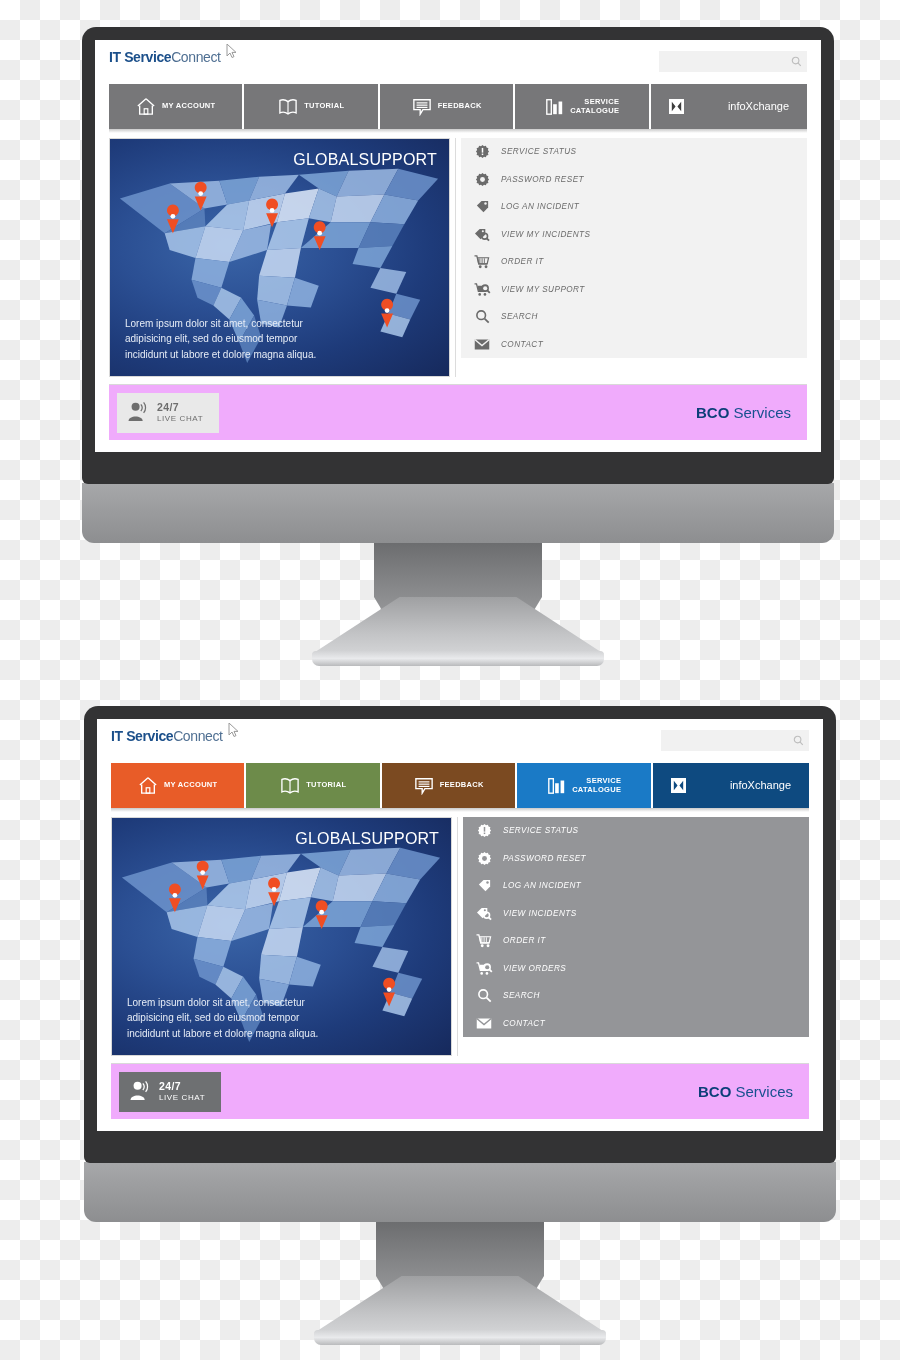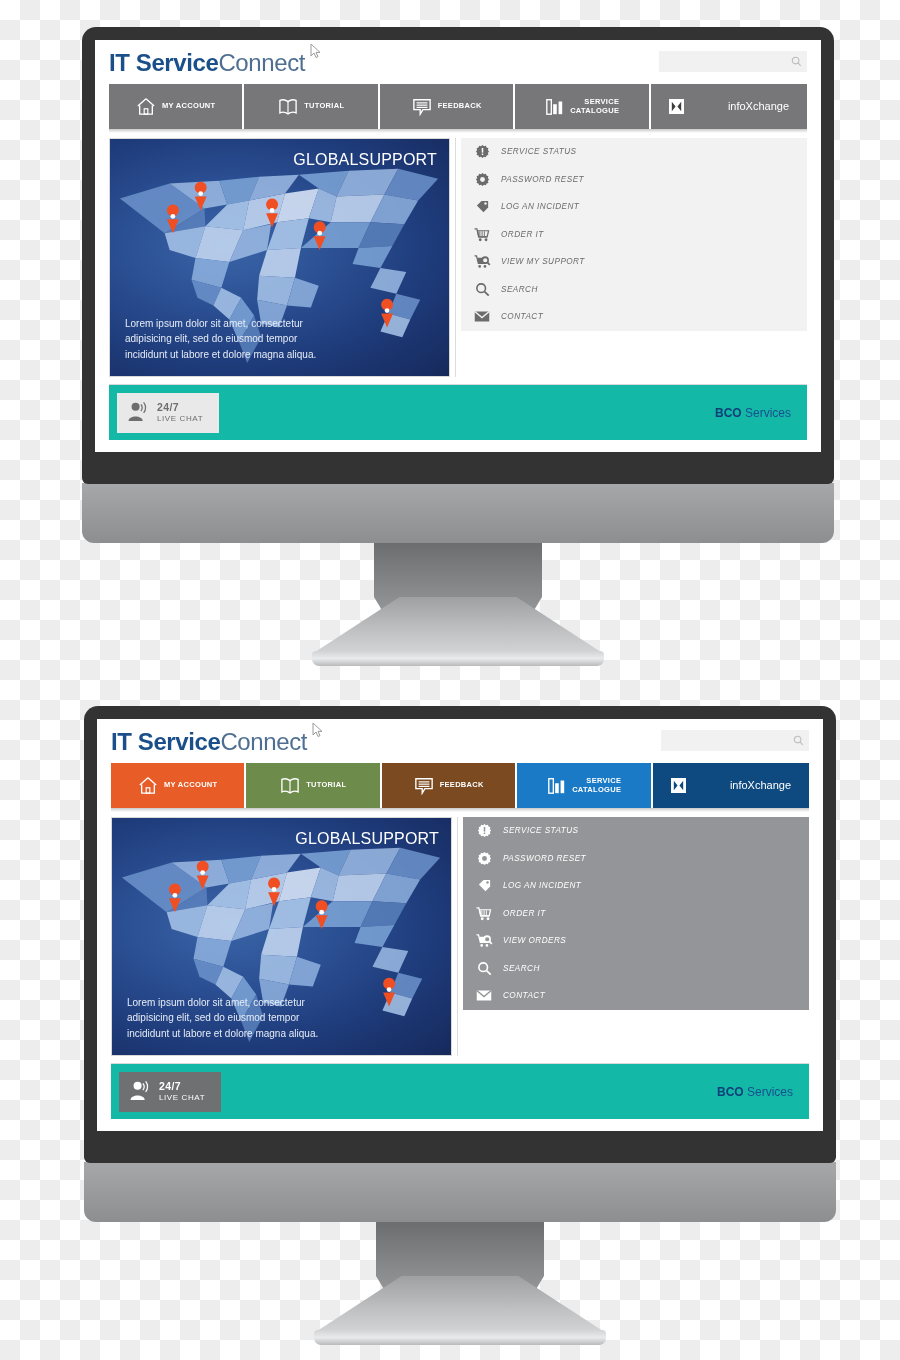--- a/index.html
+++ b/index.html
@@ -61,21 +61,21 @@
     position: absolute; left: 50%; transform: translateX(-50%);
     top: 108px; width: 292px; height: 15px;
     background: linear-gradient(to bottom, #d2d3d5 0%, #e9eaec 50%, #b9babc 100%);
     border-radius: 4px 4px 7px 7px;
   }
 
   
   .page { padding: 9px 14px 0 14px; height: 100%; display: flex; flex-direction: column; }
 
   .topbar { display: flex; align-items: flex-start; justify-content: space-between; height: 32px; }
-  .logo { font-size: 24px; letter-spacing: -0.4px; white-space: nowrap; position: relative; }
+  .logo { font-size: 14px; letter-spacing: -0.4px; white-space: nowrap; position: relative; }
   .logo .b { font-weight: bold; color: #1b4f8a; }
   .logo .n { font-weight: normal; color: #4f6f92; }
   .cursor { position: absolute; right: -16px; top: -5px; width: 11px; height: 14px; }
 
   .searchbox {
     width: 148px; height: 21px; background: #f1f1f1;
     display: flex; align-items: center; justify-content: flex-end;
     padding-right: 5px; margin-top: 2px;
   }
 
@@ -124,36 +124,36 @@
 
   
   .varA .side-item { background: #f2f2f2; color: #6b6b6b; }
   .varA .nav-item { background: #777779; }
   .varA .nav-item.brand { background: #777779; }
   
   .varB .side-item { background: #949598; color: #ffffff; }
 
   
   .footer {
-    margin-top: 7px; height: 56px; background: #14b8a6;
+    margin-top: 7px; height: 56px; background: #f0abfc;
     border-top: 1px solid #d9d9d9;
     display: flex; align-items: center; justify-content: space-between;
     padding: 0 16px 0 8px;
   }
   .chat {
     display: flex; align-items: center; gap: 7px;
     padding: 6px 16px 6px 8px; height: 40px;
   }
   .chat-txt { line-height: 1.2; }
   .chat-247 { font-size: 10.5px; font-weight: bold; letter-spacing: 0.4px; }
   .chat-lc { font-size: 8px; letter-spacing: 0.6px; }
   .varA .chat { background: #e9e9e9; color: #6e6e6e; }
   .varB .chat { background: #6e7072; color: #ffffff; }
 
-  .bco { font-size: 12px; white-space: nowrap; }
+  .bco { font-size: 15px; white-space: nowrap; }
   .bco .b { font-weight: bold; color: #0d3f79; }
   .bco .n { color: #17508f; }
 
   .spacer { flex: 1; }
 </style>
 </head>
 <body>
 
 <div class="monitor monitor-top varA">
   <div class="bezel">
@@ -320,20 +320,31 @@
                   <svg width="15" height="15" viewBox="0 0 16 16">
                     <path d="M2 7 L7 2 L14 2 L14 9 L9 14 Z" fill="#6b6b6b"></path>
                     <circle cx="11.2" cy="4.8" r="1.3" fill="#f2f2f2"></circle>
                   </svg>
                 </span>
               <span>LOG AN INCIDENT</span>
             </div>
             <div class="side-item">
               <span class="side-ico">
                   <svg width="16" height="15" viewBox="0 0 17 16">
+                    <path d="M1 7 L6 2 L12 2 L12 8 L7 13 Z" fill="#6b6b6b"></path>
+                    <circle cx="9.4" cy="4.6" r="1.1" fill="#f2f2f2"></circle>
+                    <circle cx="11.3" cy="9.8" r="3.1" fill="none" stroke="#6b6b6b" stroke-width="1.7"></circle>
+                    <line x1="13.4" y1="12" x2="16" y2="14.6" stroke="#6b6b6b" stroke-width="1.9"></line>
+                  </svg>
+                </span>
+              <span>VIEW MY INCIDENTS</span>
+            </div>
+            <div class="side-item">
+              <span class="side-ico">
+                  <svg width="16" height="15" viewBox="0 0 17 16">
                     <path d="M0.5 2 L3 2 L5 10.5 L14 10.5" fill="none" stroke="#6b6b6b" stroke-width="1.4"></path>
                     <path d="M4 4 L15.5 4 L14 10.5 L5 10.5 Z" fill="none" stroke="#6b6b6b" stroke-width="1.3"></path>
                     <line x1="6.2" y1="4.6" x2="6.2" y2="9.8" stroke="#6b6b6b" stroke-width="1"></line>
                     <line x1="8.6" y1="4.6" x2="8.6" y2="9.8" stroke="#6b6b6b" stroke-width="1"></line>
                     <line x1="11" y1="4.6" x2="11" y2="9.8" stroke="#6b6b6b" stroke-width="1"></line>
                     <circle cx="6.6" cy="13.6" r="1.5" fill="#6b6b6b"></circle>
                     <circle cx="12.8" cy="13.6" r="1.5" fill="#6b6b6b"></circle>
                   </svg>
                 </span>
               <span>ORDER IT</span>
@@ -569,20 +580,31 @@
                   <svg width="15" height="15" viewBox="0 0 16 16">
                     <path d="M2 7 L7 2 L14 2 L14 9 L9 14 Z" fill="#ffffff"></path>
                     <circle cx="11.2" cy="4.8" r="1.3" fill="#949598"></circle>
                   </svg>
                 </span>
               <span>LOG AN INCIDENT</span>
             </div>
             <div class="side-item">
               <span class="side-ico">
                   <svg width="16" height="15" viewBox="0 0 17 16">
+                    <path d="M1 7 L6 2 L12 2 L12 8 L7 13 Z" fill="#ffffff"></path>
+                    <circle cx="9.4" cy="4.6" r="1.1" fill="#949598"></circle>
+                    <circle cx="11.3" cy="9.8" r="3.1" fill="none" stroke="#ffffff" stroke-width="1.7"></circle>
+                    <line x1="13.4" y1="12" x2="16" y2="14.6" stroke="#ffffff" stroke-width="1.9"></line>
+                  </svg>
+                </span>
+              <span>VIEW INCIDENTS</span>
+            </div>
+            <div class="side-item">
+              <span class="side-ico">
+                  <svg width="16" height="15" viewBox="0 0 17 16">
                     <path d="M0.5 2 L3 2 L5 10.5 L14 10.5" fill="none" stroke="#ffffff" stroke-width="1.4"></path>
                     <path d="M4 4 L15.5 4 L14 10.5 L5 10.5 Z" fill="none" stroke="#ffffff" stroke-width="1.3"></path>
                     <line x1="6.2" y1="4.6" x2="6.2" y2="9.8" stroke="#ffffff" stroke-width="1"></line>
                     <line x1="8.6" y1="4.6" x2="8.6" y2="9.8" stroke="#ffffff" stroke-width="1"></line>
                     <line x1="11" y1="4.6" x2="11" y2="9.8" stroke="#ffffff" stroke-width="1"></line>
                     <circle cx="6.6" cy="13.6" r="1.5" fill="#ffffff"></circle>
                     <circle cx="12.8" cy="13.6" r="1.5" fill="#ffffff"></circle>
                   </svg>
                 </span>
               <span>ORDER IT</span>

